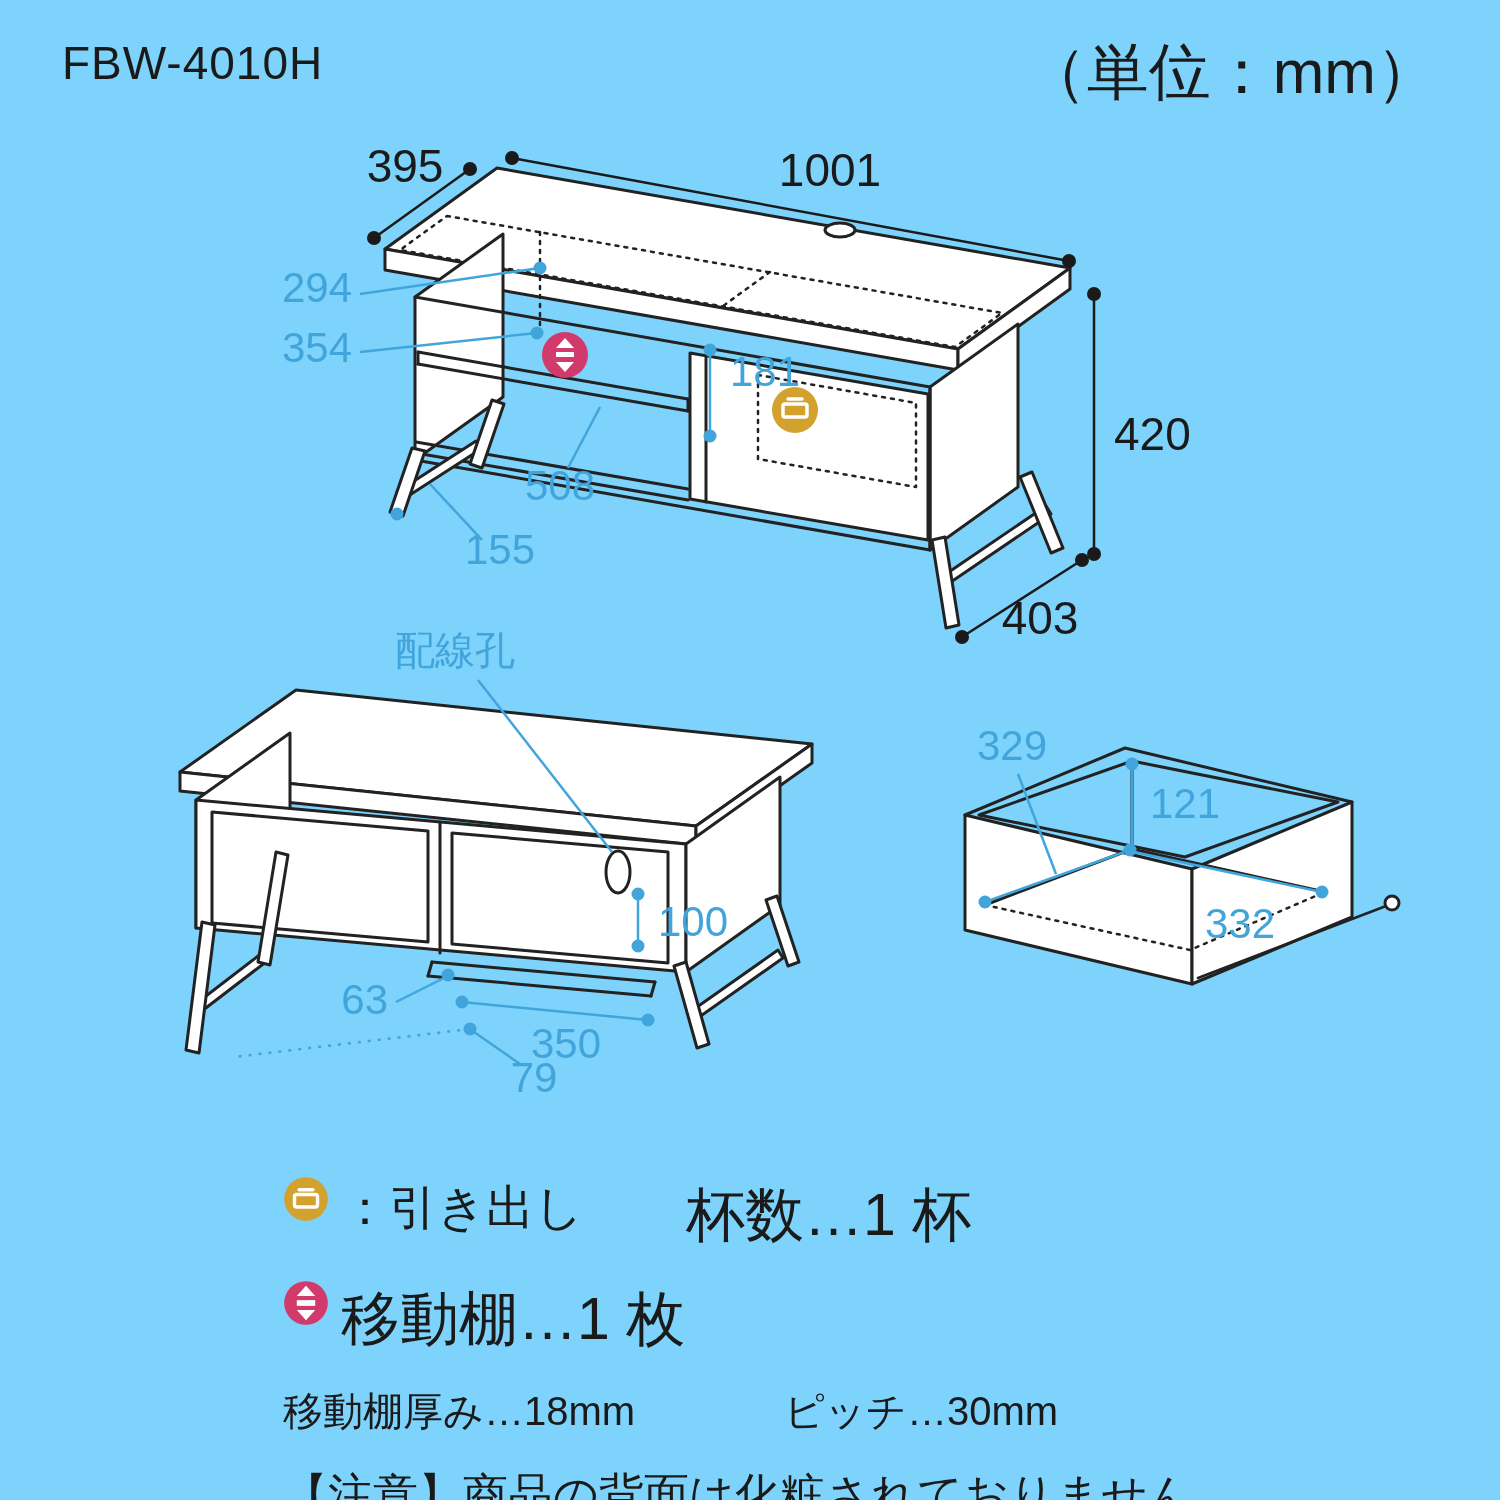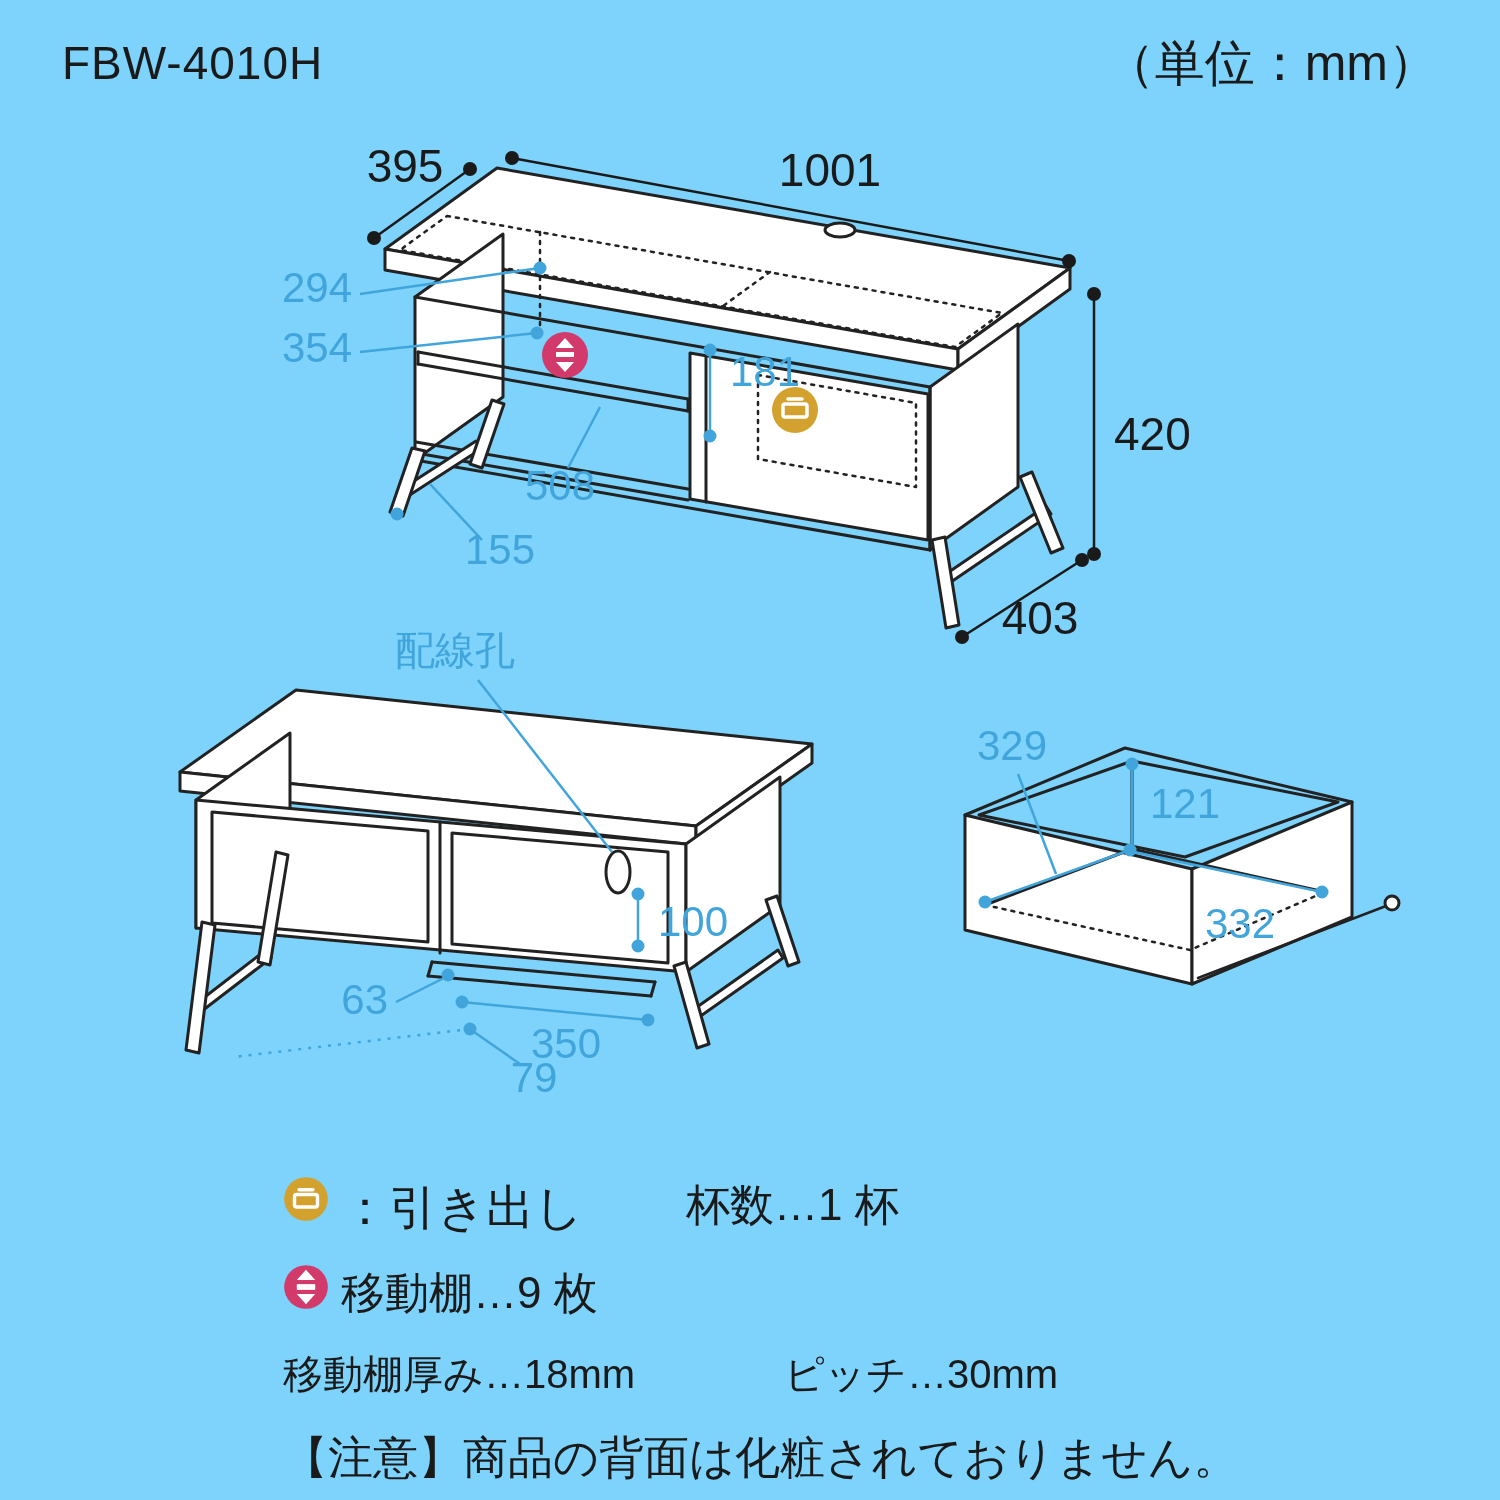--- a/index.html
+++ b/index.html
@@ -10,34 +10,34 @@
     font-family:"Liberation Sans", sans-serif;
     color:#1a1a1a;
     overflow:hidden;
   }
   .model-code{
     position:absolute;left:62px;top:36px;
     font-size:46px;font-weight:500;letter-spacing:1px;
   }
   .unit-note{
     position:absolute;right:62px;top:30px;
-    font-size:50px;font-weight:500;
+    font-size:62px;font-weight:500;
   }
   svg text{font-family:"Liberation Sans", sans-serif;}
   .tblack{font-size:46px;fill:#1a1a1a;}
   .tblue{font-size:42px;fill:#41A5DB;}
   .tblue-s{font-size:40px;fill:#41A5DB;}
 
   .legend{
     position:absolute;left:283px;top:1176px;width:1050px;
   }
   .legend-row{display:flex;align-items:flex-start;margin-bottom:24px;}
   .legend-icon{width:46px;height:46px;margin-right:12px;flex:0 0 auto;}
   .legend-label{font-size:48px;width:345px;}
-  .legend-value{font-size:44px;}
+  .legend-value{font-size:59px;}
   .legend-spec{font-size:40px;margin:10px 0 26px 0;}
   .legend-spec .spec-a{display:inline-block;width:490px;}
   .legend-note{font-size:45px;}
 </style>
 </head>
 <body>
 
 <div class="page">
 
   <div class="model-code">FBW-4010H</div>
@@ -237,21 +237,21 @@
       <span class="legend-value">杯数…1 杯</span>
     </div>
 
     <div class="legend-row">
       <svg class="legend-icon" viewBox="0 0 40 40">
         <circle cx="20" cy="20" r="19" fill="#D23A6B"></circle>
         <path d="M20,5 L12,14 L28,14 Z" fill="#fff"></path>
         <rect x="12" y="17.5" width="16" height="5" fill="#fff"></rect>
         <path d="M20,35 L12,26 L28,26 Z" fill="#fff"></path>
       </svg>
-      <span class="legend-value">移動棚…9 枚</span>
+      <span class="legend-value">移動棚…1 枚</span>
     </div>
 
     <div class="legend-spec">
       <span class="spec-a">移動棚厚み…18mm</span>
       <span>ピッチ…30mm</span>
     </div>
 
     <div class="legend-note">【注意】商品の背面は化粧されておりません。</div>
   </div>
 

